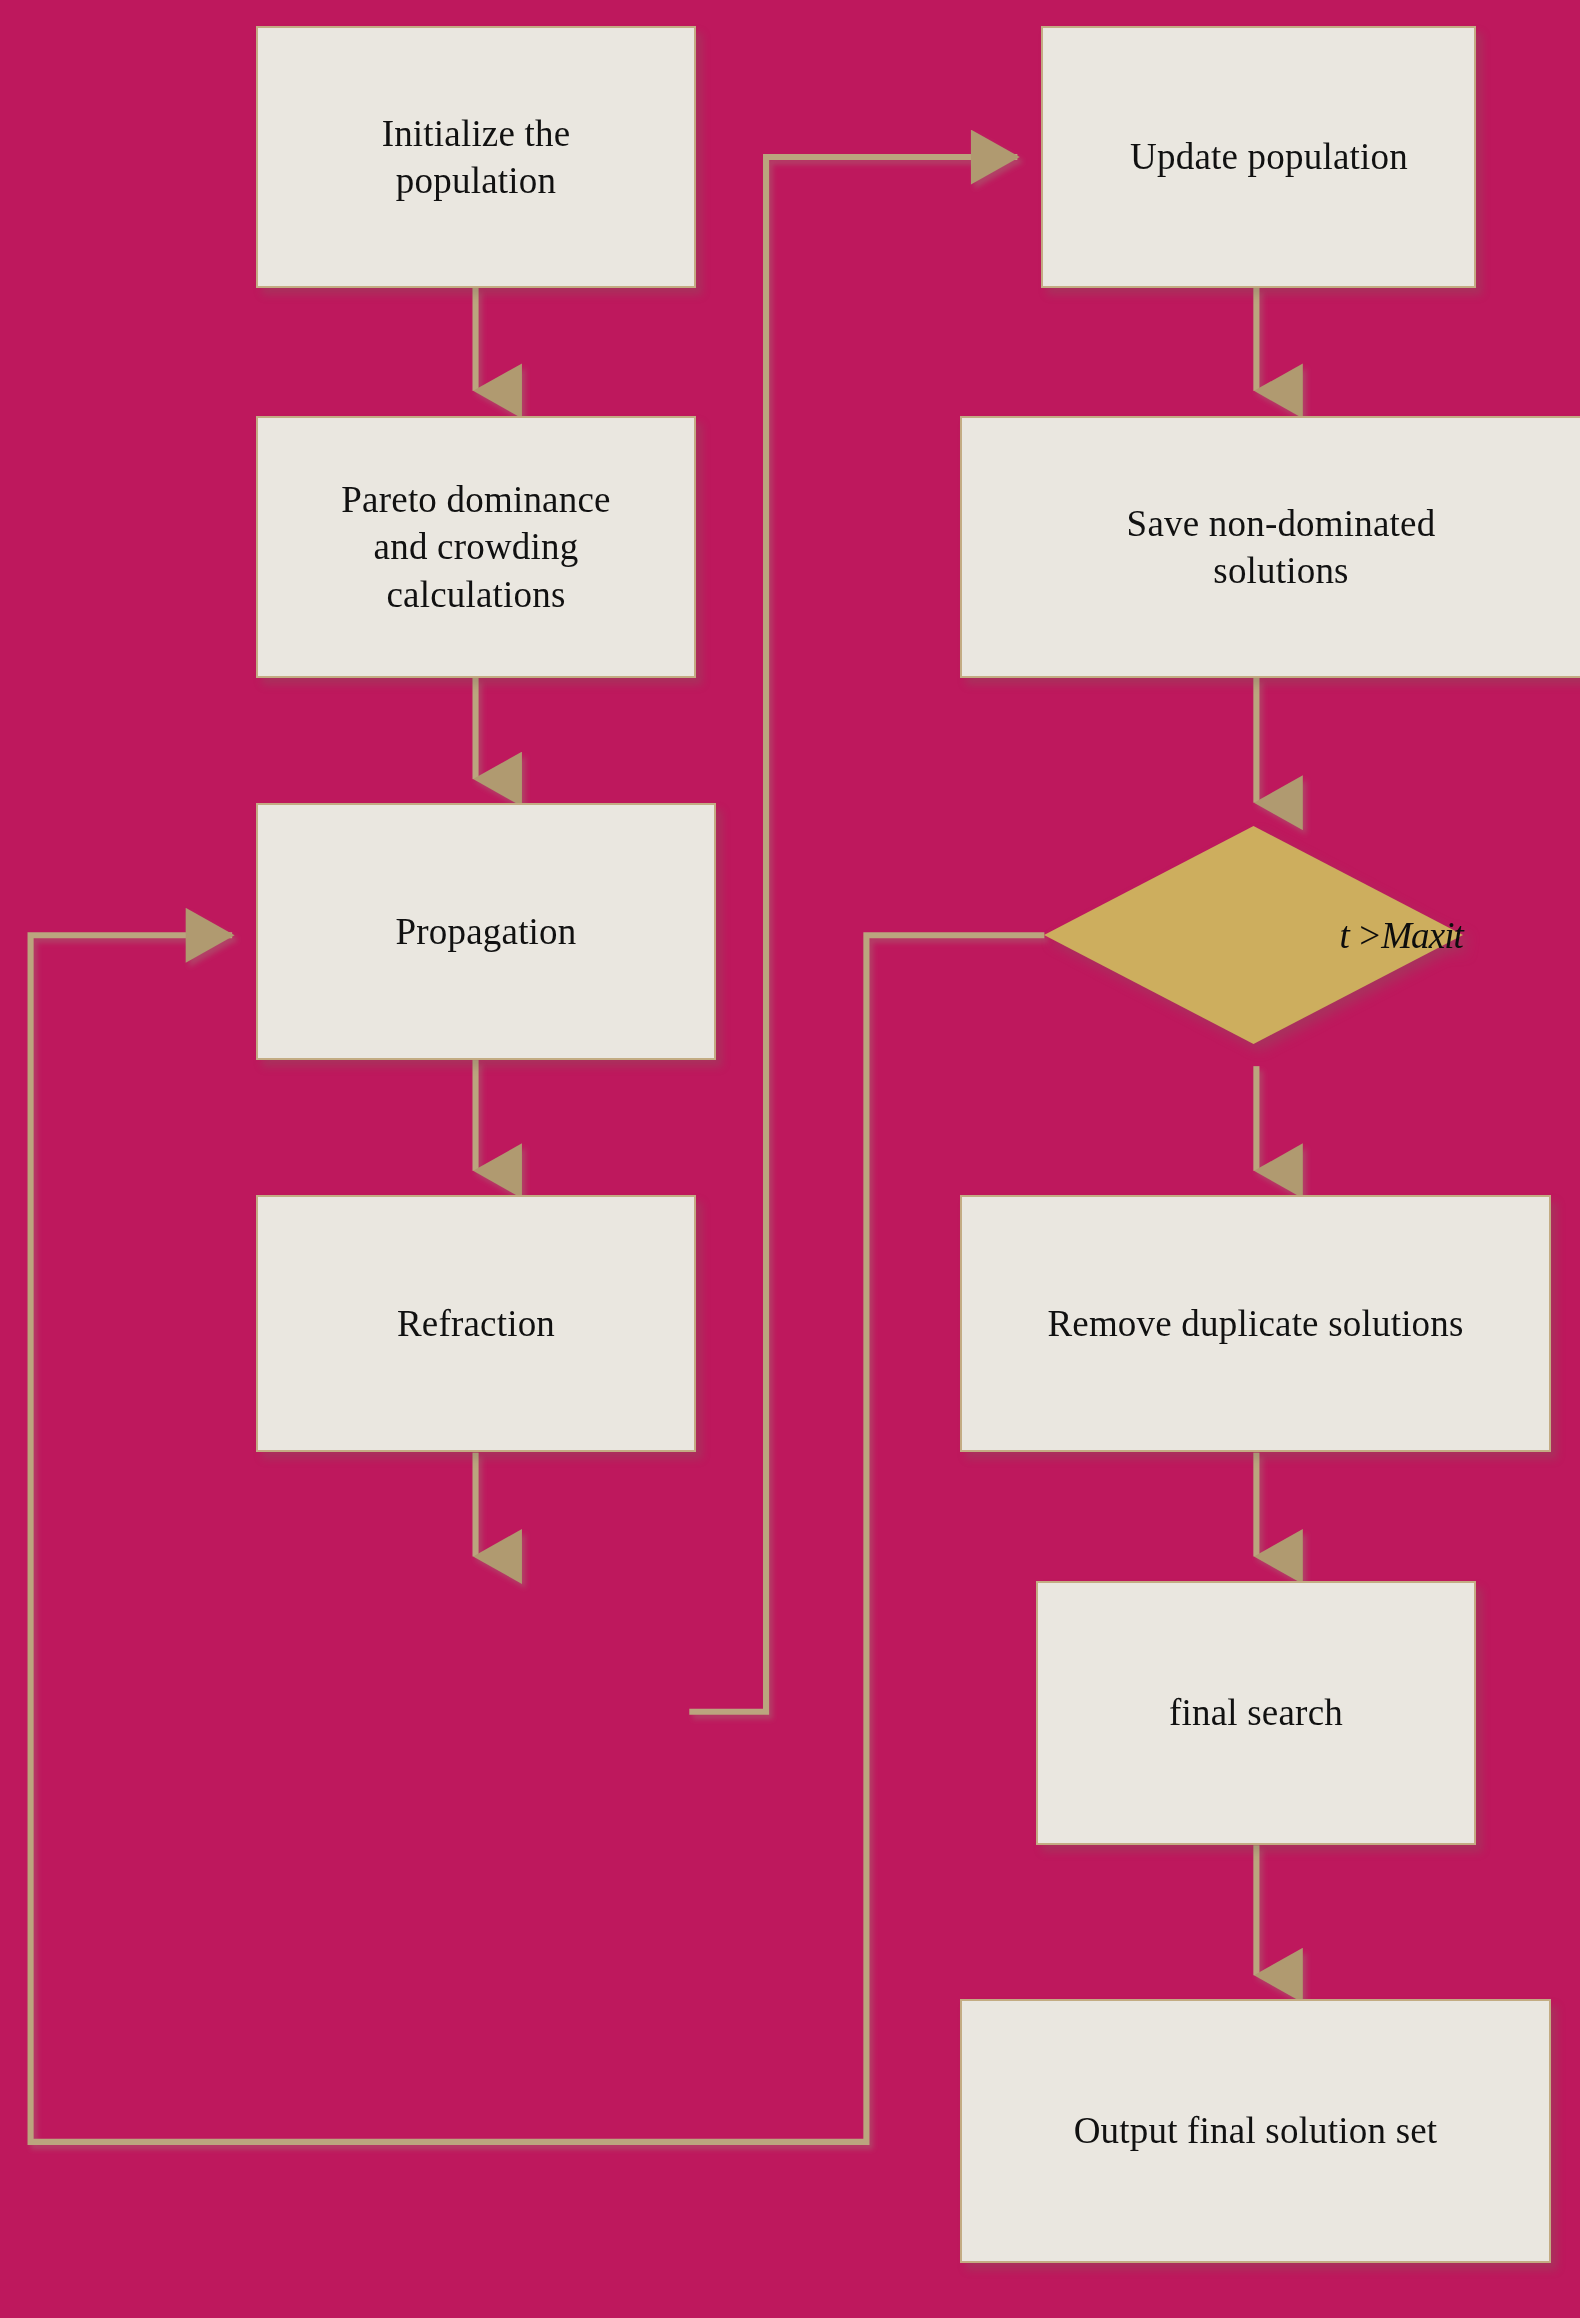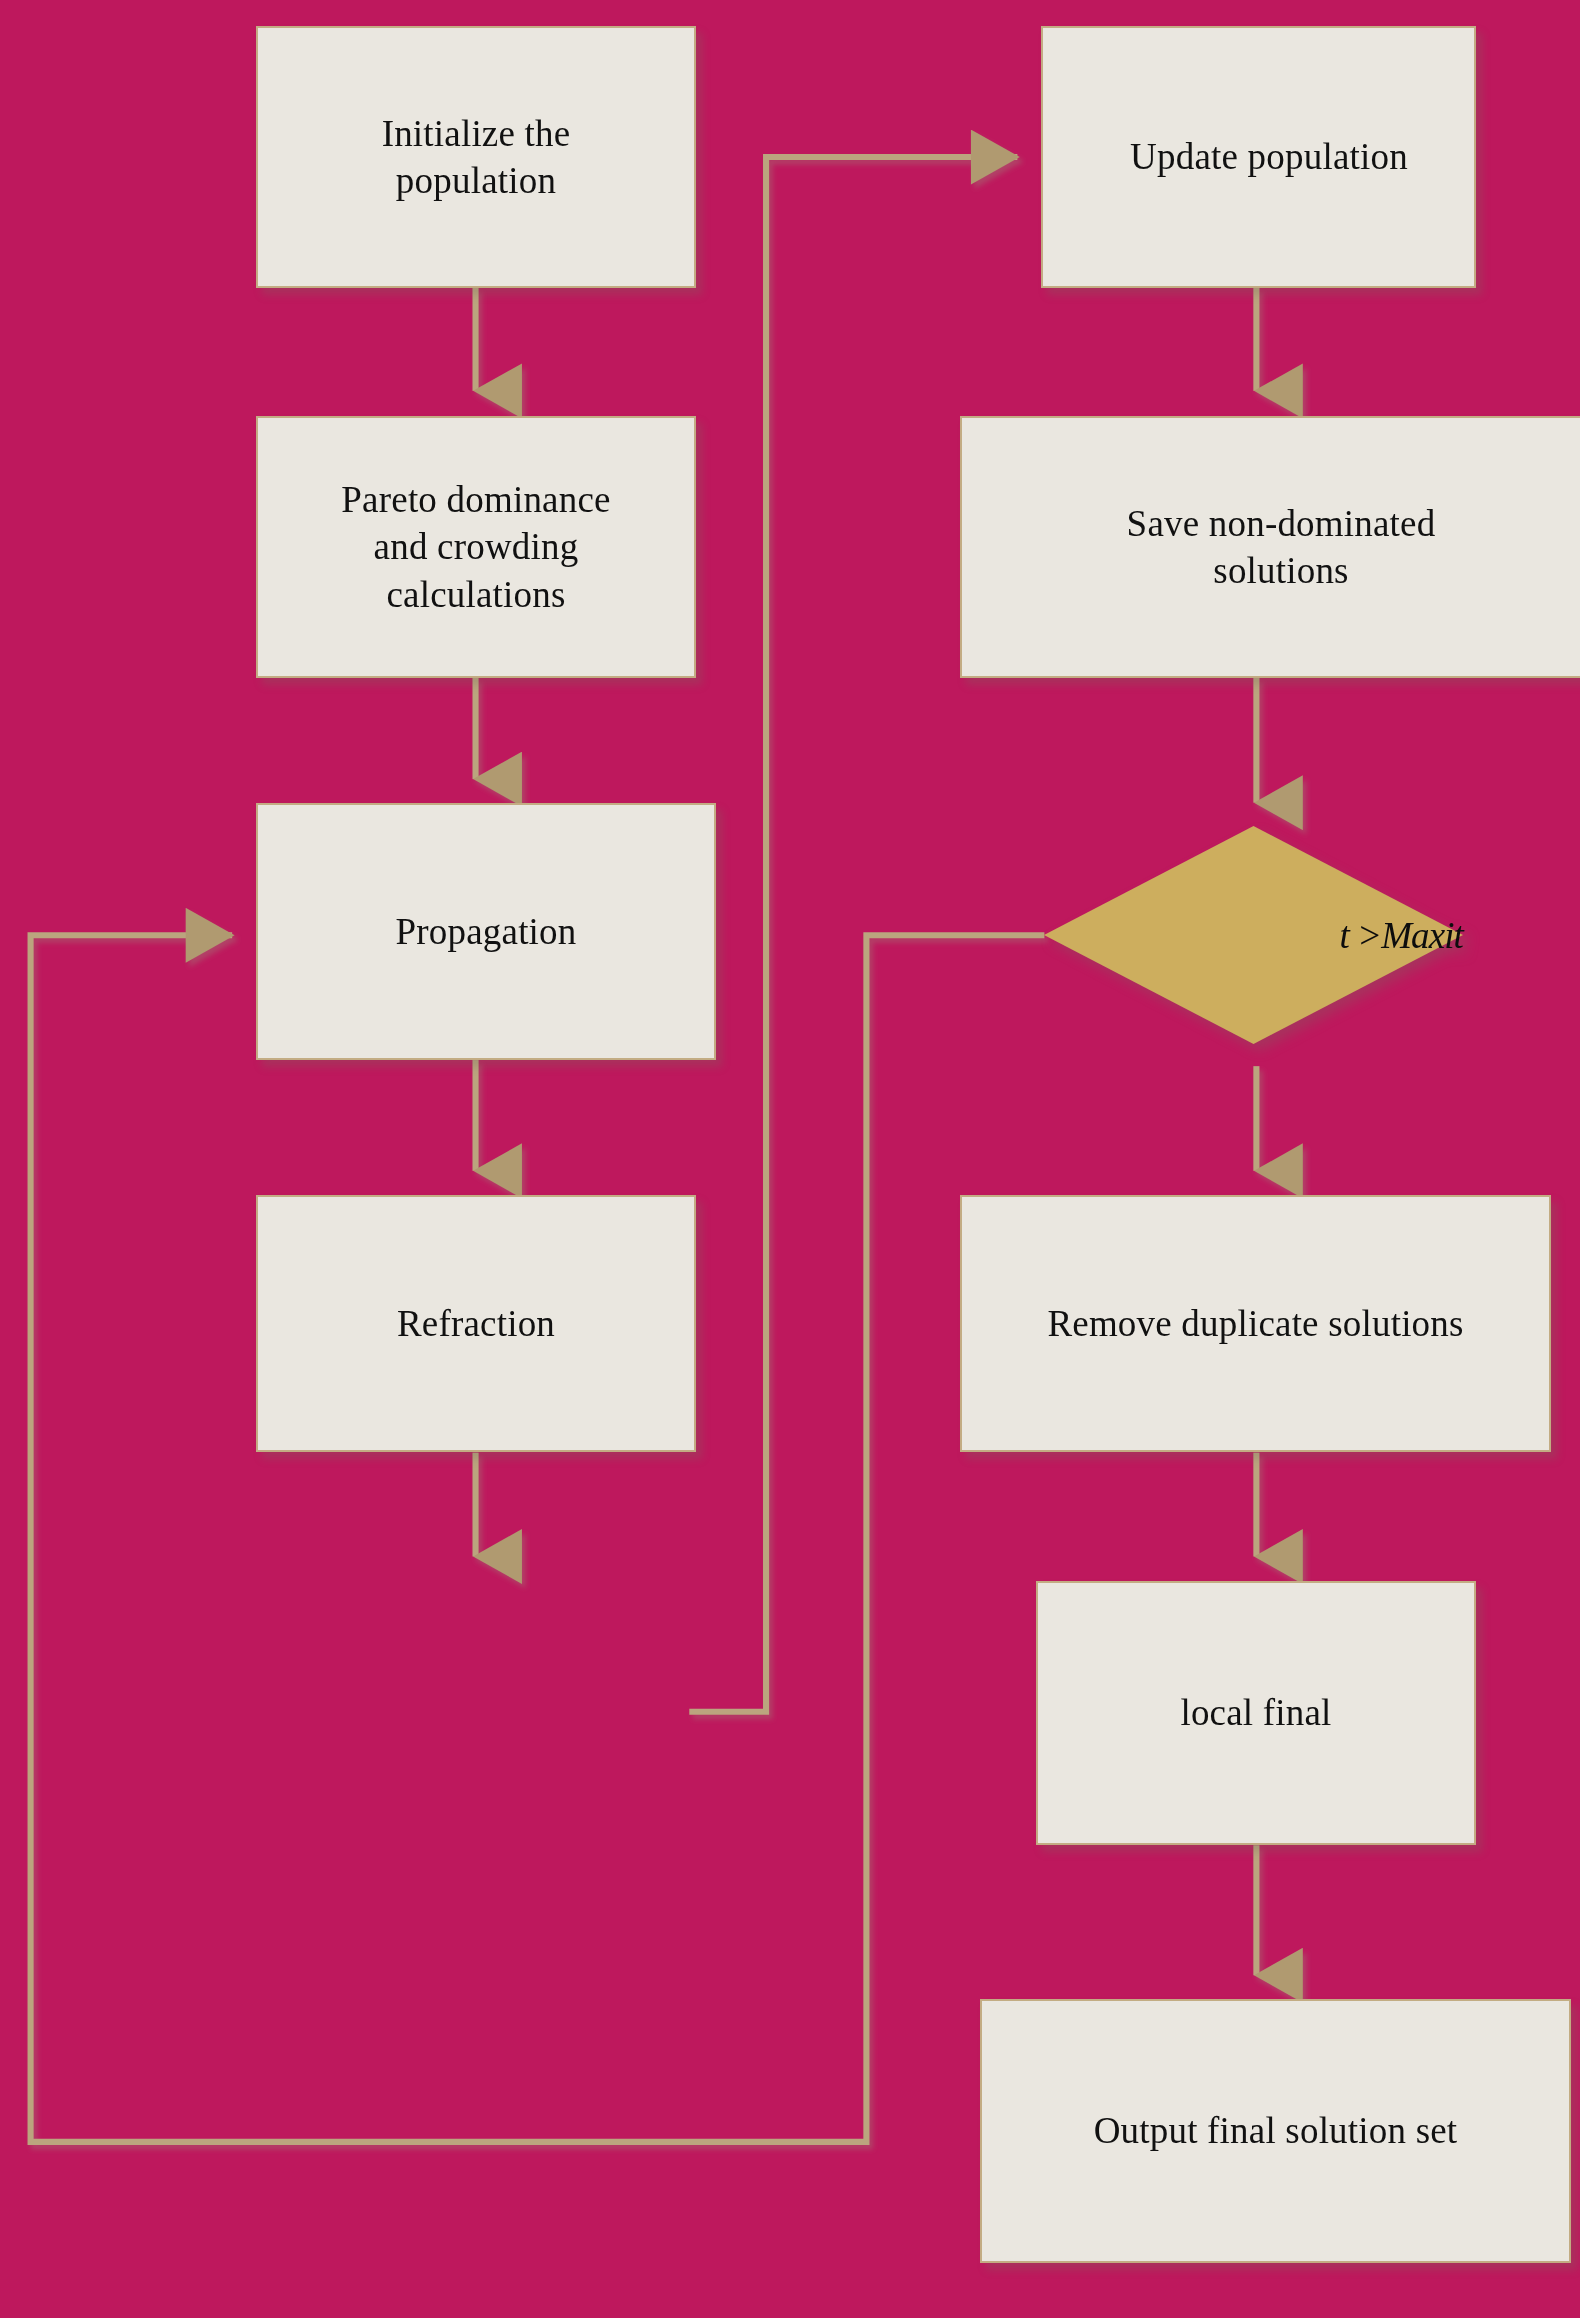--- a/index.html
+++ b/index.html
@@ -135,21 +135,21 @@
   <div class="decision" style="left:1044px; top:826px; width:419px; height:218px;">
     <span class="dia"></span>
     <span class="label">t &gt;Maxit</span>
   </div>
 
   <div class="node" style="left:960px; top:1195px; width:591px; height:257px;">
     <span class="label">Remove duplicate solutions</span>
   </div>
 
   <div class="node" style="left:1036px; top:1581px; width:440px; height:264px;">
-    <span class="label">local final</span>
+    <span class="label">final search</span>
   </div>
 
-  <div class="node" style="left:960px; top:1999px; width:591px; height:264px;margin-left:20px;">
+  <div class="node" style="left:960px; top:1999px; width:591px; height:264px;">
     <span class="label">Output final solution set</span>
   </div>
 
 </div>
 
 
 </body></html>

